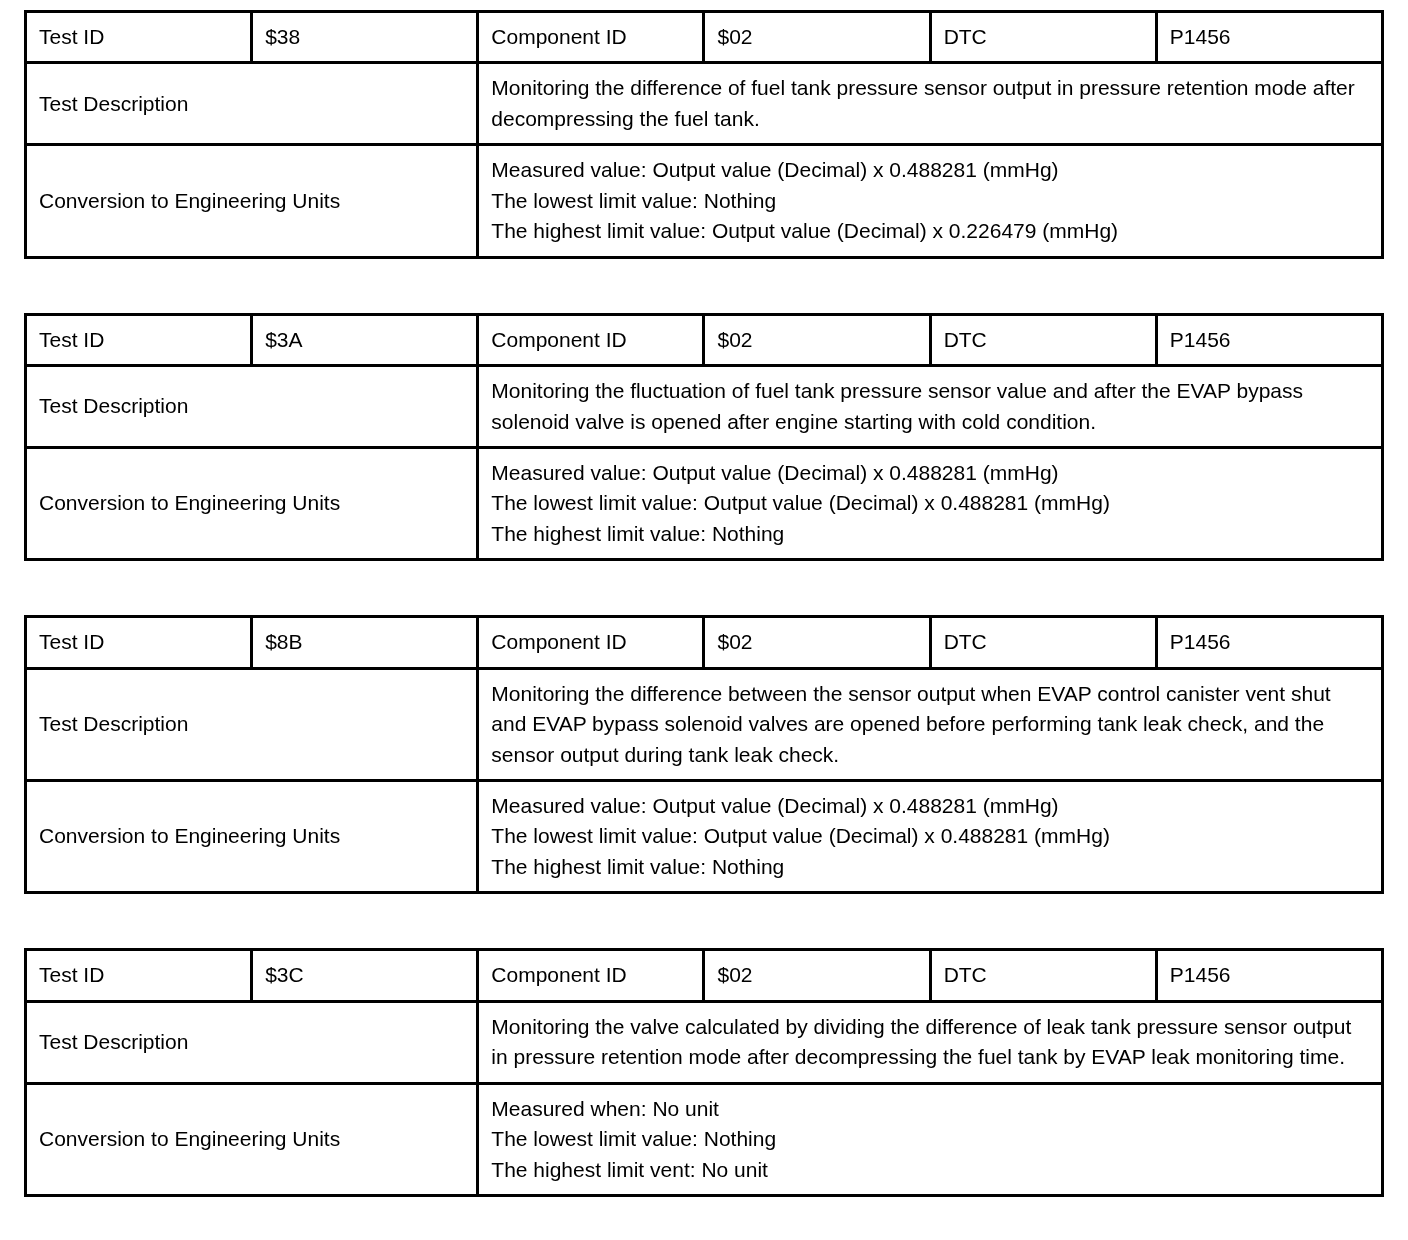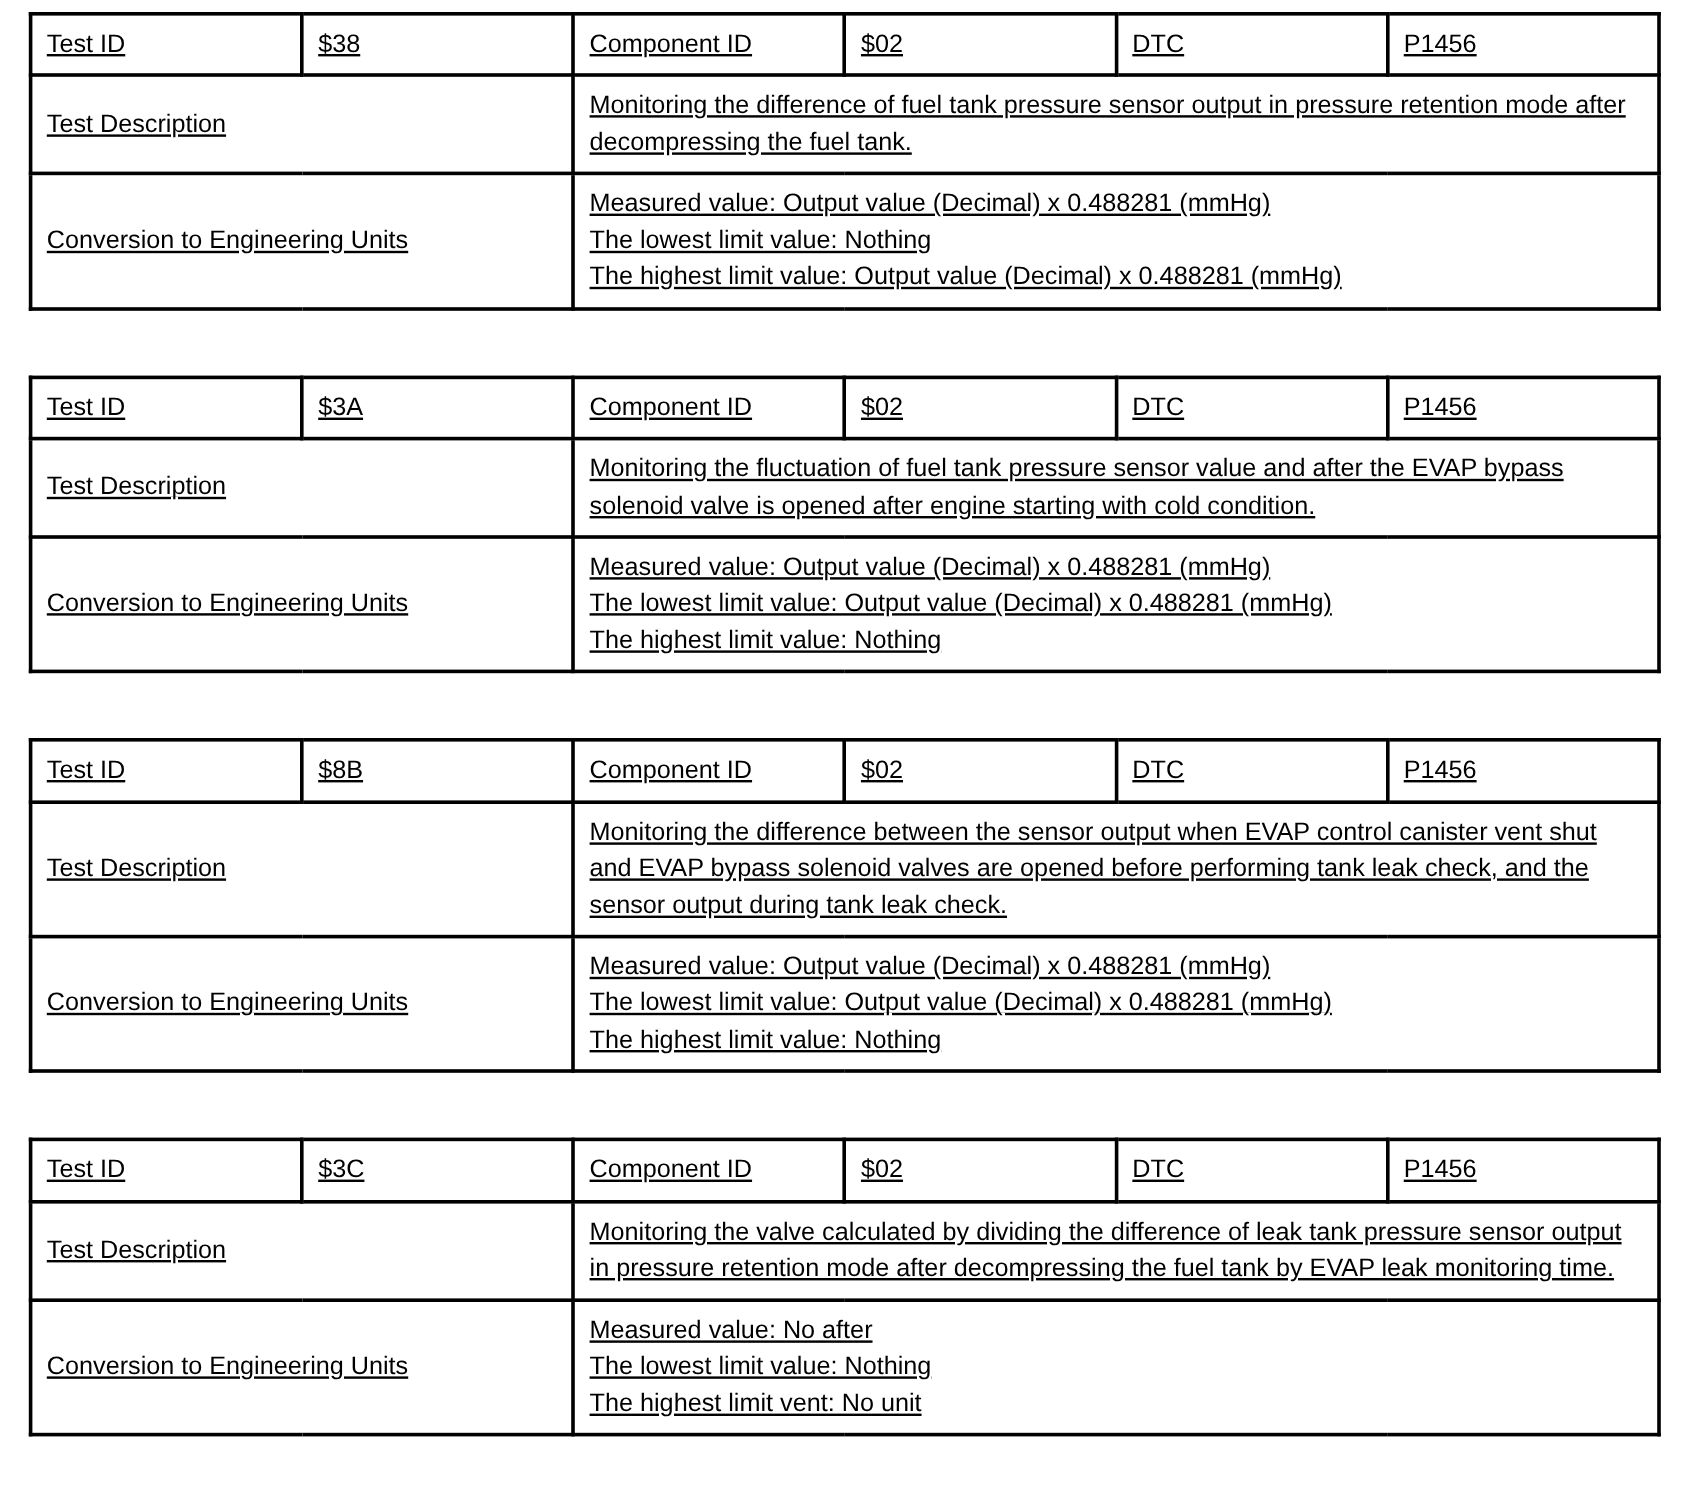--- a/index.html
+++ b/index.html
@@ -10,21 +10,20 @@
   body {
     font-family: "Liberation Sans", "DejaVu Sans", sans-serif;
     font-size: 21px;
     color: #000000;
     -webkit-font-smoothing: antialiased;
   }
   .page {
     width: 1408px;
     box-sizing: border-box;
     padding: 10px 24px 20px 24px;
-    text-decoration: underline;
   }
   table.spec {
     width: 100%;
     border-collapse: collapse;
     table-layout: fixed;
     margin: 0 0 54px 0;
   }
   table.spec:last-child {
     margin-bottom: 0;
   }
@@ -70,21 +69,21 @@
       </tr>
       <tr>
         <td colspan="2">Test Description</td>
         <td colspan="4" class="content-cell">Monitoring the difference of fuel tank pressure sensor output in pressure retention mode after decompressing the fuel tank.</td>
       </tr>
       <tr>
         <td colspan="2">Conversion to Engineering Units</td>
         <td colspan="4" class="content-cell">
           <div>Measured value: Output value (Decimal) x 0.488281 (mmHg)</div>
           <div>The lowest limit value: Nothing</div>
-          <div>The highest limit value: Output value (Decimal) x 0.488281 (mmHg)</div>
+          <div>The highest limit value: Output value (Decimal) x 0.226479 (mmHg)</div>
         </td>
       </tr>
     </tbody>
   </table>
 
   <table class="spec">
     <colgroup>
         <col>
         <col>
         <col>
@@ -167,21 +166,21 @@
         <td>DTC</td>
         <td>P1456</td>
       </tr>
       <tr>
         <td colspan="2">Test Description</td>
         <td colspan="4" class="content-cell">Monitoring the valve calculated by dividing the difference of leak tank pressure sensor output in pressure retention mode after decompressing the fuel tank by EVAP leak monitoring time.</td>
       </tr>
       <tr>
         <td colspan="2">Conversion to Engineering Units</td>
         <td colspan="4" class="content-cell">
-          <div>Measured value: No after</div>
+          <div>Measured when: No unit</div>
           <div>The lowest limit value: Nothing</div>
           <div>The highest limit vent: No unit</div>
         </td>
       </tr>
     </tbody>
   </table>
 
 </div>
 
 </body></html>

